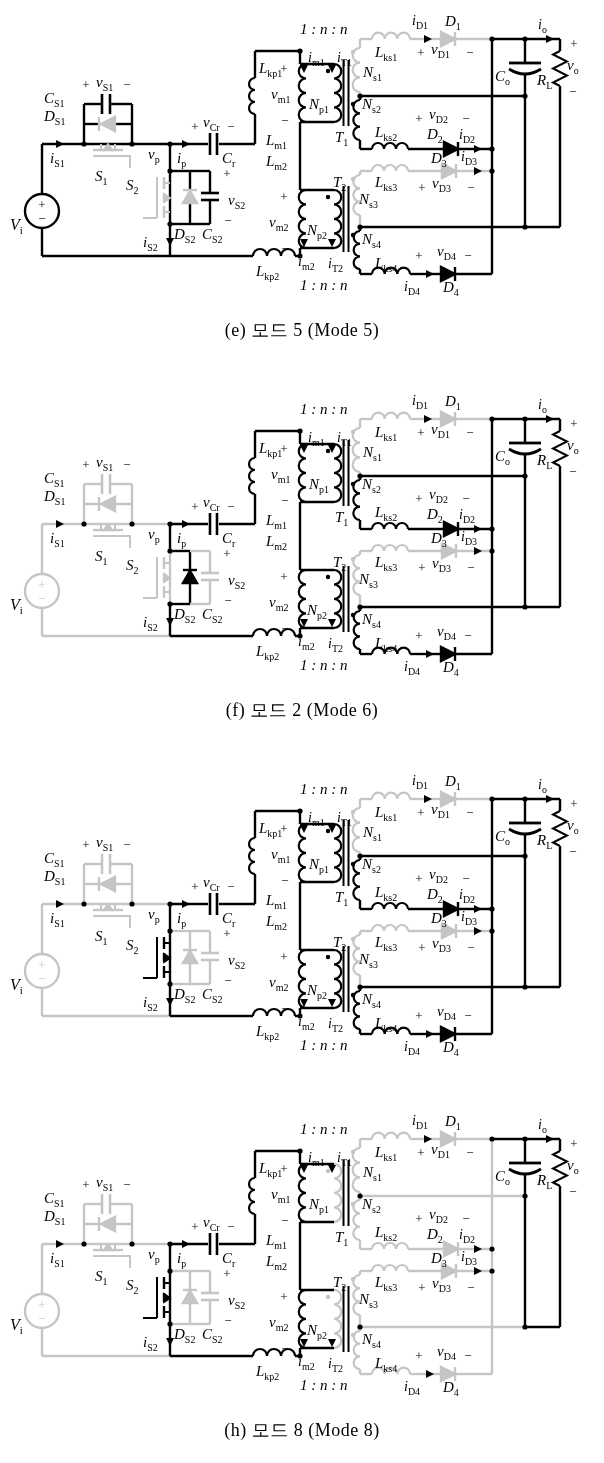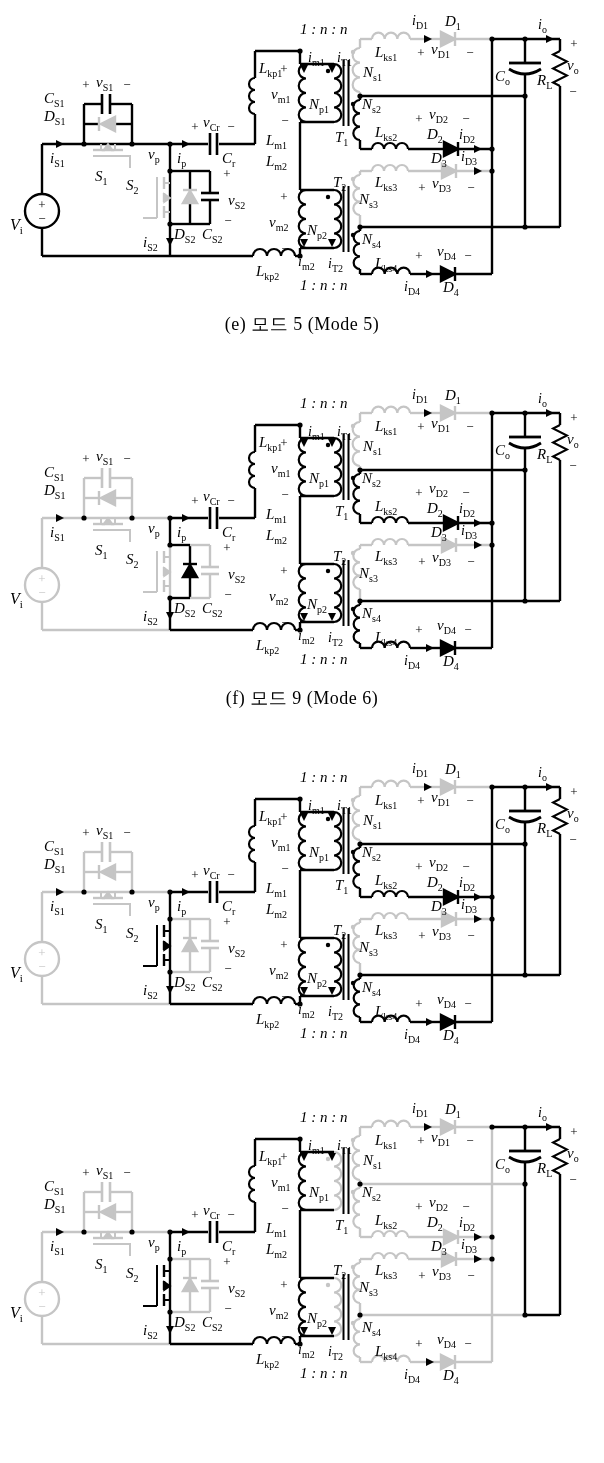--- a/index.html
+++ b/index.html
@@ -2,21 +2,21 @@
 <html><head>
 <meta charset="utf-8">
 <style>
   html,body{margin:0;padding:0;background:#ffffff;}
   body{width:604px;font-family:"Liberation Serif","DejaVu Serif",serif;}
   .page{padding-top:6px;}
   figure.fig{margin:0 0 44px 0;text-align:center;}
   figure.fig:last-child{margin-bottom:12px;}
   svg{display:block;}
   svg text{font-family:"Liberation Serif","DejaVu Serif",serif;}
-  .cap{font-size:18px;color:#000;margin-top:10px;letter-spacing:.5px;font-family:"Liberation Serif","DejaVu Sans",serif;}
+  .cap{font-size:18px;color:#000;margin-top:16px;letter-spacing:.5px;font-family:"Liberation Serif","DejaVu Sans",serif;}
 </style>
 </head>
 <body>
 
 <div class="page">
 
   <figure class="fig">
     <svg viewBox="0 0 604 296" width="604" height="296">
         <g>
           <circle cx="42" cy="205" r="17" stroke="#000000" fill="none" stroke-width="2.4"></circle>
@@ -592,21 +592,21 @@
         <text x="468" y="254" font-size="13" fill="#000" text-anchor="middle"><tspan>−</tspan></text>
         <text x="404" y="285" font-size="14" fill="#000" text-anchor="start" font-style="italic"><tspan>i</tspan><tspan dy="4" font-size="10" font-style="normal">D4</tspan></text>
         <text x="443" y="286" font-size="15" fill="#000" text-anchor="start" font-style="italic"><tspan>D</tspan><tspan dy="4" font-size="10" font-style="normal">4</tspan></text>
         <text x="495" y="75" font-size="15" fill="#000" text-anchor="start" font-style="italic"><tspan>C</tspan><tspan dy="4" font-size="10" font-style="normal">o</tspan></text>
         <text x="537" y="79" font-size="15" fill="#000" text-anchor="start" font-style="italic"><tspan>R</tspan><tspan dy="4" font-size="10" font-style="normal">L</tspan></text>
         <text x="538" y="23" font-size="14" fill="#000" text-anchor="start" font-style="italic"><tspan>i</tspan><tspan dy="4" font-size="10" font-style="normal">o</tspan></text>
         <text x="574" y="42" font-size="13" fill="#000" text-anchor="middle"><tspan>+</tspan></text>
         <text x="567" y="64" font-size="15" fill="#000" text-anchor="start" font-style="italic"><tspan>v</tspan><tspan dy="4" font-size="10" font-style="normal">o</tspan></text>
         <text x="573" y="90" font-size="13" fill="#000" text-anchor="middle"><tspan>−</tspan></text>
       </svg>
-    <figcaption class="cap">(f) 모드 9 (Mode 6)</figcaption>
+    <figcaption class="cap">(f) 모드 2 (Mode 6)</figcaption>
   </figure>
 
   <figure class="fig">
     <svg viewBox="0 0 604 296" width="604" height="296">
         <g>
           <circle cx="42" cy="205" r="17" stroke="#c5c5c5" fill="none" stroke-width="2.4"></circle>
           <line x1="42" y1="138" x2="42" y2="188" stroke="#c5c5c5" stroke-width="2.4"></line>
           <line x1="42" y1="222" x2="42" y2="250" stroke="#c5c5c5" stroke-width="2.4"></line>
           <line x1="42" y1="138" x2="84" y2="138" stroke="#c5c5c5" stroke-width="2.4"></line>
           <line x1="42" y1="250" x2="170" y2="250" stroke="#c5c5c5" stroke-width="2.4"></line>
@@ -1177,15 +1177,16 @@
         <text x="468" y="254" font-size="13" fill="#000" text-anchor="middle"><tspan>−</tspan></text>
         <text x="404" y="285" font-size="14" fill="#000" text-anchor="start" font-style="italic"><tspan>i</tspan><tspan dy="4" font-size="10" font-style="normal">D4</tspan></text>
         <text x="443" y="286" font-size="15" fill="#000" text-anchor="start" font-style="italic"><tspan>D</tspan><tspan dy="4" font-size="10" font-style="normal">4</tspan></text>
         <text x="495" y="75" font-size="15" fill="#000" text-anchor="start" font-style="italic"><tspan>C</tspan><tspan dy="4" font-size="10" font-style="normal">o</tspan></text>
         <text x="537" y="79" font-size="15" fill="#000" text-anchor="start" font-style="italic"><tspan>R</tspan><tspan dy="4" font-size="10" font-style="normal">L</tspan></text>
         <text x="538" y="23" font-size="14" fill="#000" text-anchor="start" font-style="italic"><tspan>i</tspan><tspan dy="4" font-size="10" font-style="normal">o</tspan></text>
         <text x="574" y="42" font-size="13" fill="#000" text-anchor="middle"><tspan>+</tspan></text>
         <text x="567" y="64" font-size="15" fill="#000" text-anchor="start" font-style="italic"><tspan>v</tspan><tspan dy="4" font-size="10" font-style="normal">o</tspan></text>
         <text x="573" y="90" font-size="13" fill="#000" text-anchor="middle"><tspan>−</tspan></text>
       </svg>
+    <figcaption class="cap">(h) 모드 8 (Mode 8)</figcaption>
   </figure>
 
 </div>
 
 </body></html>

